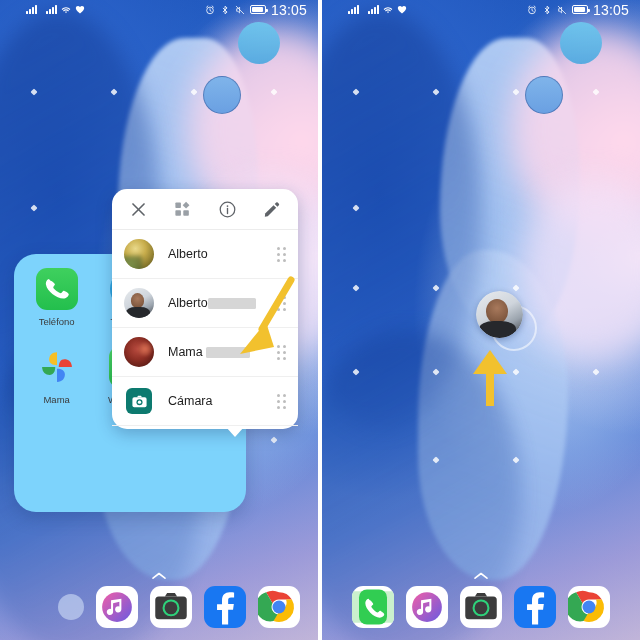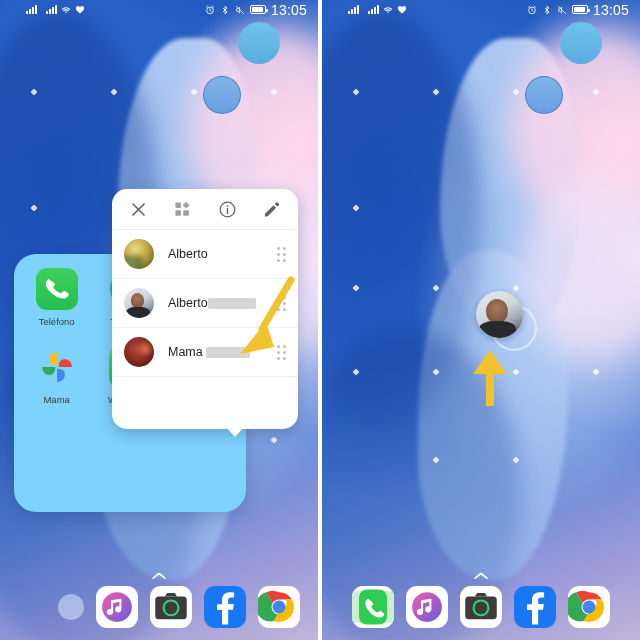--- a/index.html
+++ b/index.html
@@ -371,20 +371,41 @@
         <span class="drag-handle">
             <i></i>
             <i></i>
             <i></i>
             <i></i>
             <i></i>
             <i></i>
           </span>
       </div>
 
+      <div class="shortcut-row">
+        <div class="av-cam">
+          <svg viewBox="0 0 24 24">
+            <rect x="2" y="6" width="20" height="14" rx="2.6" fill="#fff"></rect>
+            <path d="M8.5 6l1.4-2.2h4.2L15.5 6z" fill="#fff"></path>
+            <circle cx="12" cy="13" r="4.3" fill="#0d7a6f"></circle>
+            <circle cx="12" cy="13" r="2.3" fill="#fff"></circle>
+          </svg>
+        </div>
+        <div class="sc-name" style="margin-left:16px">
+          <span>Cámara</span>
+        </div>
+        <span class="drag-handle">
+            <i></i>
+            <i></i>
+            <i></i>
+            <i></i>
+            <i></i>
+            <i></i>
+          </span>
+      </div>
 
       <div class="popup-arrow"></div>
     </div>
 
     <svg class="arrow-svg" style="left:232px;top:274px;width:64px;height:84px;" viewBox="0 0 64 84">
       <path d="M59 6 L30 55" stroke="#f2c12e" stroke-width="7" stroke-linecap="round" fill="none"></path>
       <path d="M34 48 L8 80 L42 73 Z" fill="#f2c12e"></path>
     </svg>
 
     <div class="chevron">

